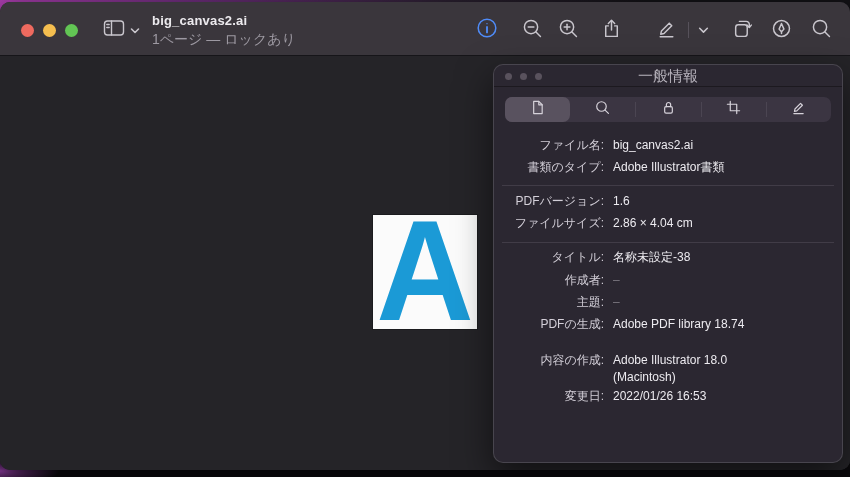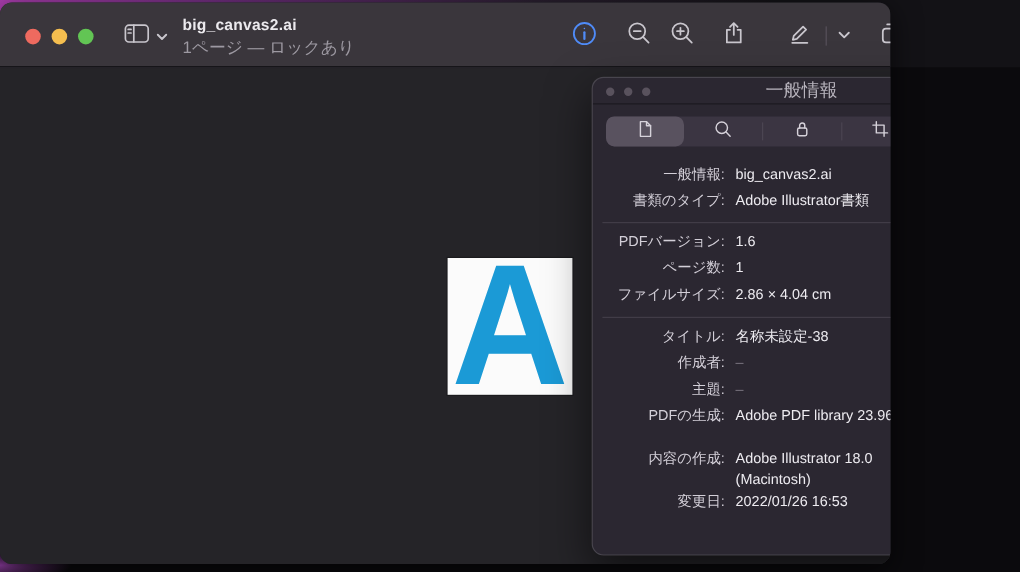--- a/index.html
+++ b/index.html
@@ -8,21 +8,21 @@
     font-family:"Liberation Sans","DejaVu Sans",sans-serif;
     background:#0b0a0d;
     position:relative;
   }
   
   .wp-top { position:absolute; top:0; left:0; width:850px; height:56px;
     background:linear-gradient(100deg,#aa3eae 0%,#6e2e7d 22%,#2a2030 52%,#131216 75%); }
   .wp-bottom { position:absolute; bottom:0; left:0; width:60px; height:20px;
     background:radial-gradient(ellipse at 0% 70%, #8a3b9c 0%, rgba(138,59,156,0) 70%); }
 
-  .window { position:absolute; top:2px; left:0; width:742px; height:468px;
+  .window { position:absolute; top:2px; left:0; width:850px; height:468px;
     border-radius:10px; background:#252428; overflow:hidden;
     box-shadow:0 6px 24px rgba(0,0,0,.6); }
 
   
   .titlebar { position:relative; height:54px; background:#3a363c;
     border-bottom:1px solid #161519; }
   .tl { position:absolute; top:21.5px; width:13px; height:13px; border-radius:50%; }
   .tl.red    { left:21px;  background:#ee6a5f; }
   .tl.yellow { left:43px;  background:#f5be4f; }
   .tl.green  { left:65px;  background:#62c554; }
@@ -240,60 +240,56 @@
           <svg width="17" height="17" viewBox="0 0 20 20">
             <path d="M5.8 11.8 L12.4 5.2 L14.6 7.4 L8 14 L5.2 14.6 Z"></path>
             <line x1="4.5" y1="17.2" x2="15.5" y2="17.2"></line>
           </svg>
         </span>
       </div>
     </div>
 
     <div class="rows rows-pad">
       <div class="row">
-        <div class="label">一般情報:</div>
+        <div class="label">ファイル名:</div>
         <div class="value">big_canvas2.ai</div>
       </div>
       <div class="row">
         <div class="label">書類のタイプ:</div>
         <div class="value">Adobe Illustrator書類</div>
       </div>
 
       <div class="divider"></div>
 
       <div class="row">
         <div class="label">PDFバージョン:</div>
         <div class="value">1.6</div>
       </div>
       <div class="row">
-        <div class="label">ページ数:</div>
-        <div class="value">1</div>
-      </div>
-      <div class="row">
         <div class="label">ファイルサイズ:</div>
         <div class="value">2.86 × 4.04 cm</div>
       </div>
 
       <div class="divider"></div>
 
       <div class="row">
         <div class="label">タイトル:</div>
         <div class="value">名称未設定-38</div>
       </div>
       <div class="row">
         <div class="label">作成者:</div>
         <div class="value dim">–</div>
       </div>
       <div class="row">
         <div class="label">主題:</div>
         <div class="value dim">–</div>
       </div>
       <div class="row">
         <div class="label">PDFの生成:</div>
-        <div class="value">Adobe PDF library 23.96</div>
+        <div class="value">Adobe PDF library 18.74</div>
       </div>
       <div class="row top">
         <div class="label">内容の作成:</div>
         <div class="value">Adobe Illustrator 18.0
 (Macintosh)</div>
       </div>
       <div class="row">
         <div class="label">変更日:</div>
         <div class="value">2022/01/26 16:53</div>
       </div>

